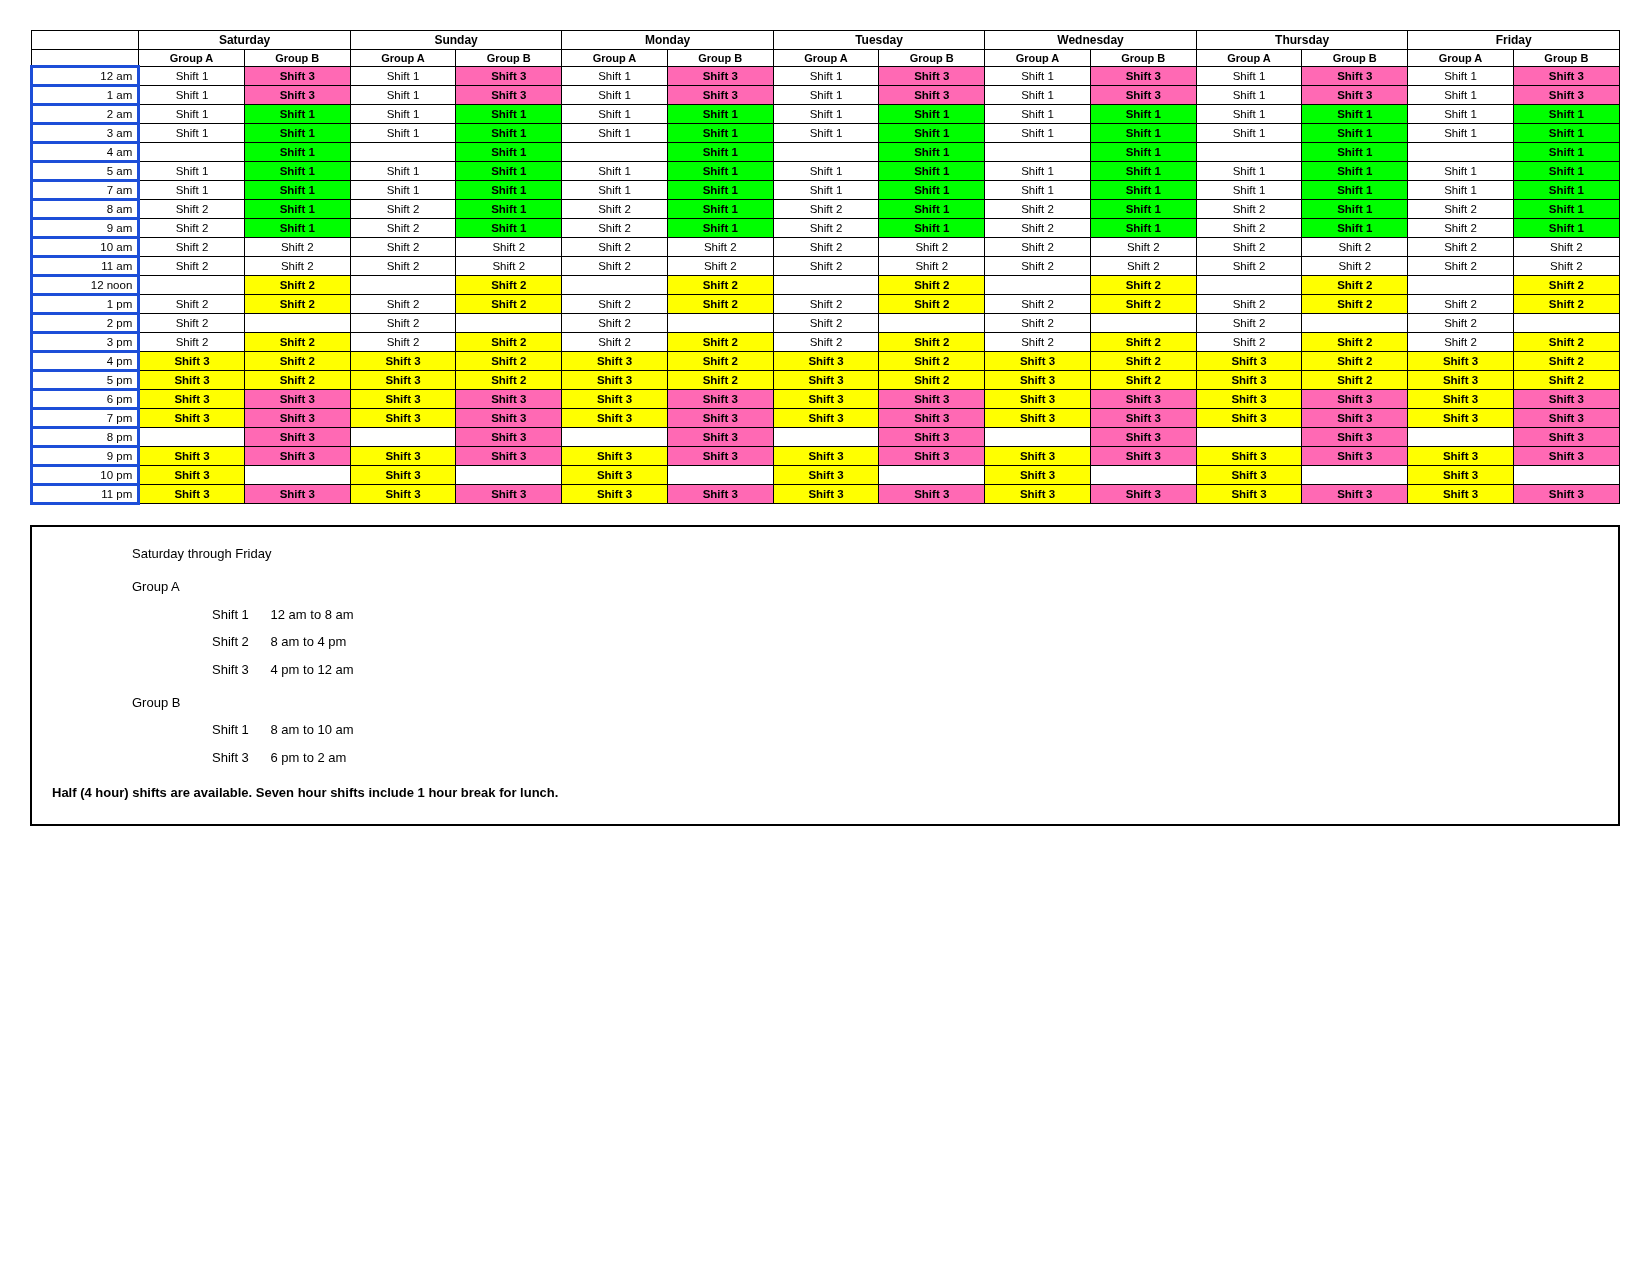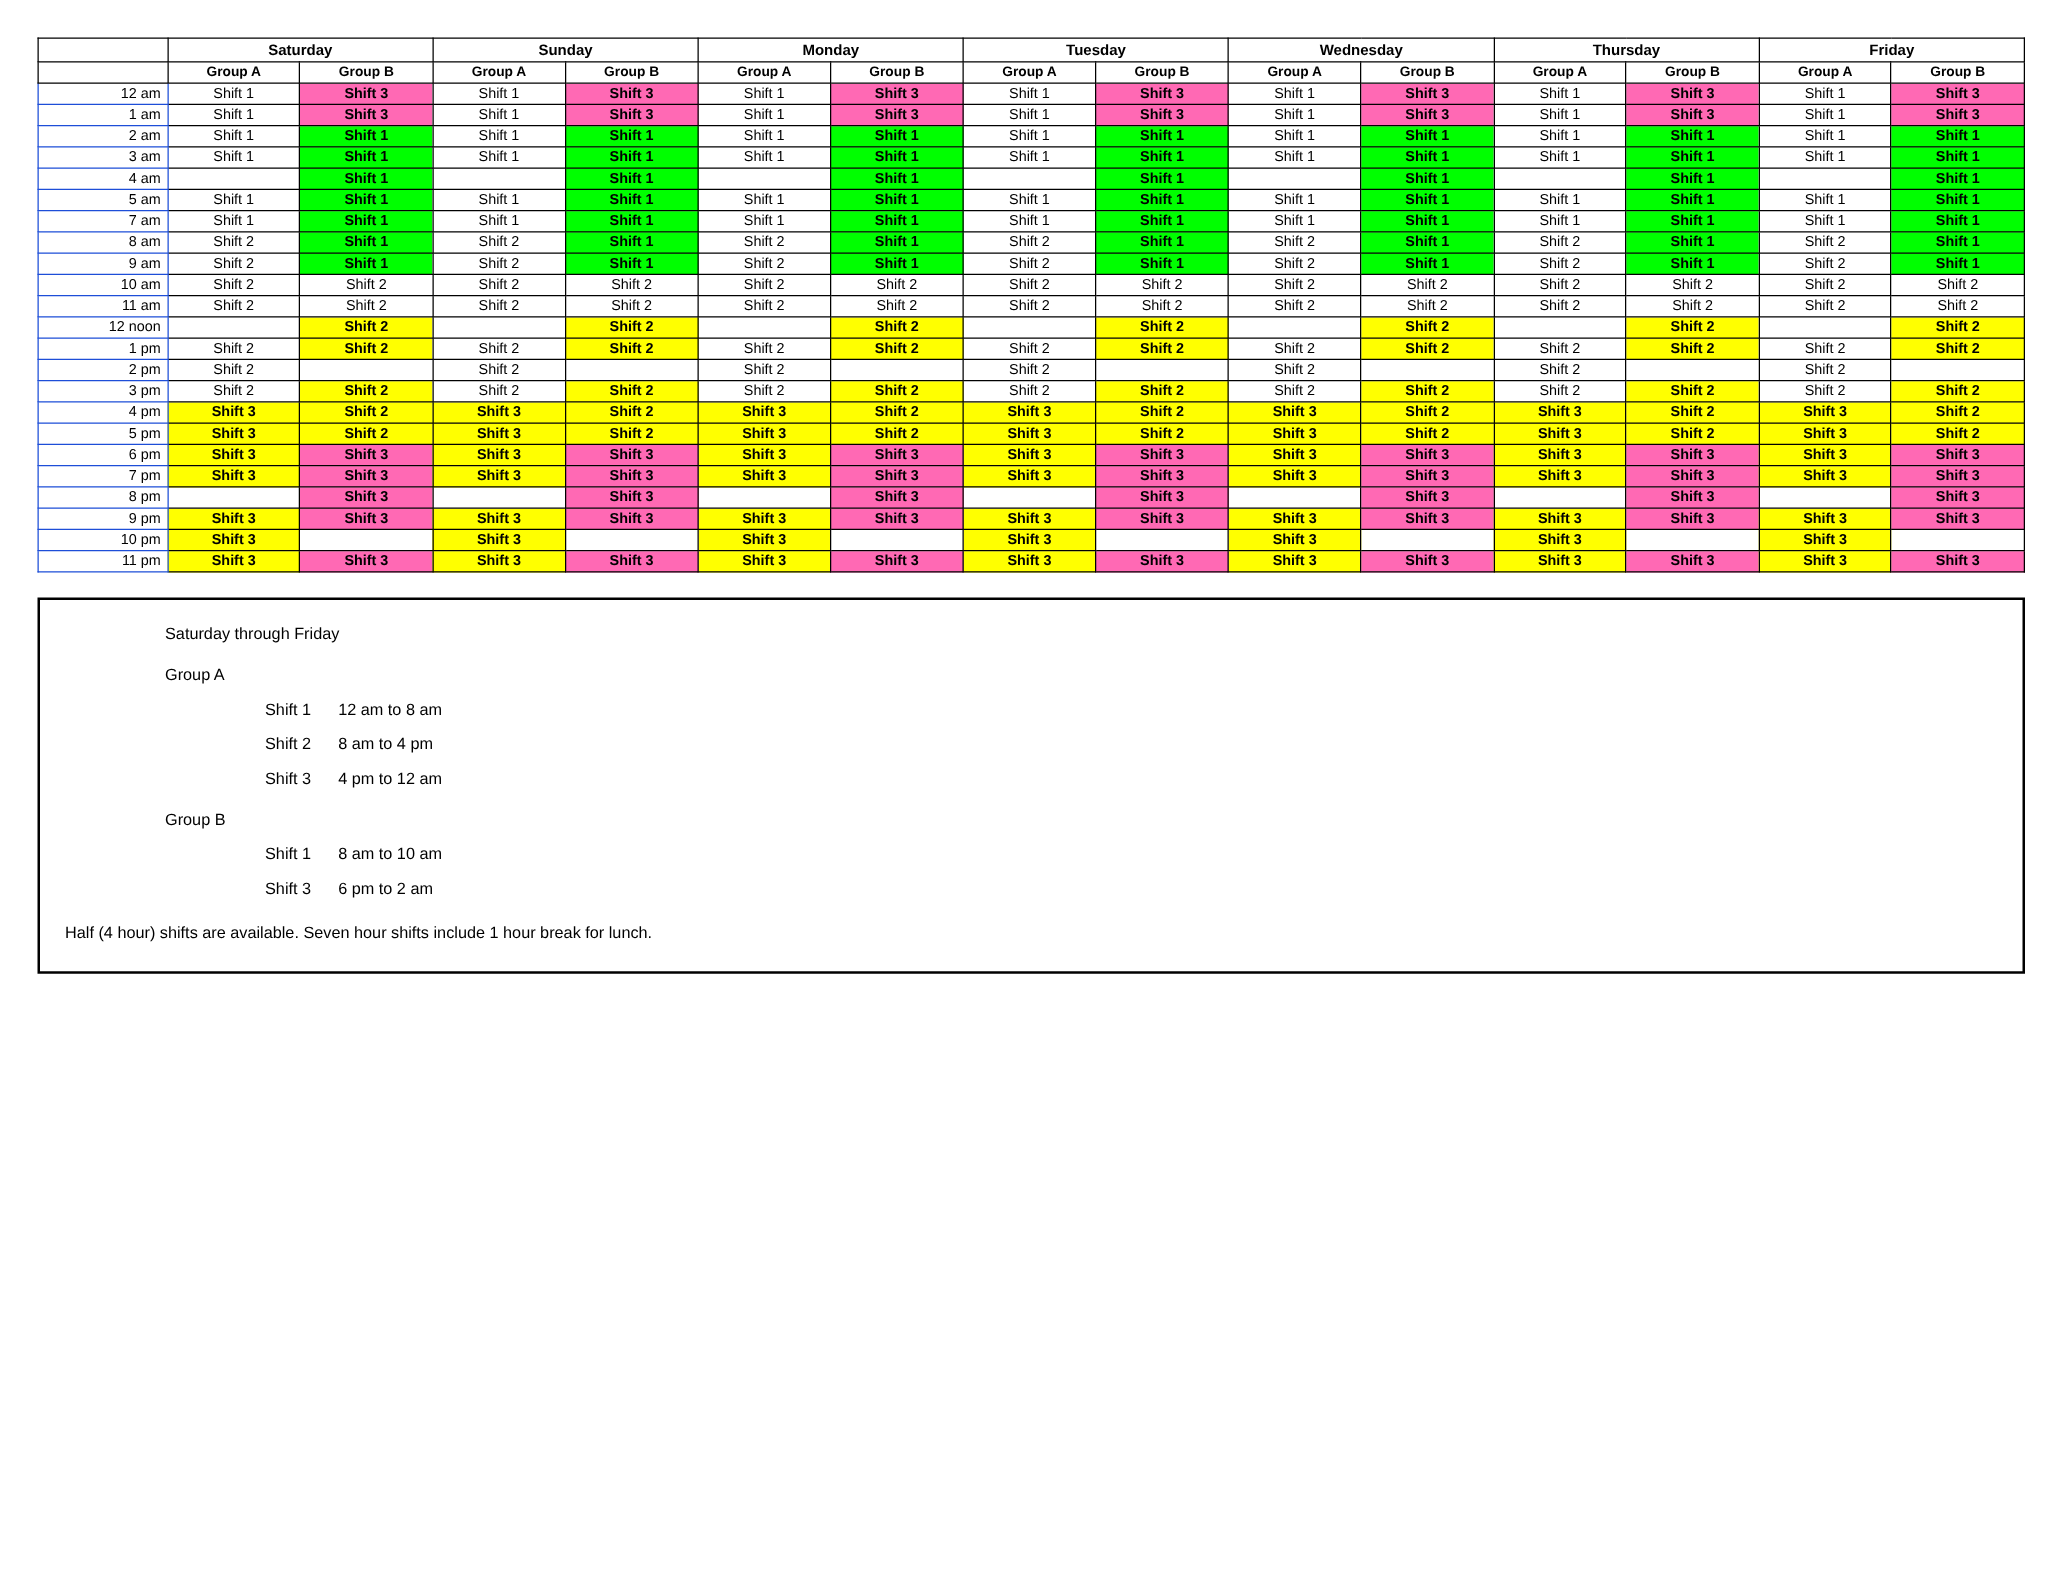--- a/index.html
+++ b/index.html
@@ -31,21 +31,21 @@
       font-size: 12px;
     }
     table.schedule .group-header {
       font-weight: bold;
       font-size: 11px;
     }
     table.schedule .time-col {
       text-align: right;
       font-weight: normal;
       padding-right: 5px;
-      border: 1px solid #1d4ed8;
+      border: 3px solid #1d4ed8;
       min-width: 50px;
     }
 
     .s1 { background: #ffffff; }
     .s1g { background: #00ff00; font-weight: bold; }
     .s2 { background: #ffffff; }
     .s2y { background: #ffff00; font-weight: bold; }
     .s3y { background: #ffff00; font-weight: bold; }
     .s3p { background: #ff69b4; font-weight: bold; }
 
@@ -526,15 +526,15 @@
     <div class="info-indent2" style="margin-bottom:10px;">
       <p><span>Shift 1</span>&nbsp;&nbsp;&nbsp;&nbsp;&nbsp;&nbsp;<span>12 am to 8 am</span></p>
       <p><span>Shift 2</span>&nbsp;&nbsp;&nbsp;&nbsp;&nbsp;&nbsp;<span>8 am to 4 pm</span></p>
       <p><span>Shift 3</span>&nbsp;&nbsp;&nbsp;&nbsp;&nbsp;&nbsp;<span>4 pm to 12 am</span></p>
     </div>
     <p class="info-indent1" style="margin-bottom:4px;">Group B</p>
     <div class="info-indent2" style="margin-bottom:12px;">
       <p><span>Shift 1</span>&nbsp;&nbsp;&nbsp;&nbsp;&nbsp;&nbsp;<span>8 am to 10 am</span></p>
       <p><span>Shift 3</span>&nbsp;&nbsp;&nbsp;&nbsp;&nbsp;&nbsp;<span>6 pm to 2 am</span></p>
     </div>
-    <p style="font-weight:normal;">Half (4 hour) shifts are available.  Seven hour shifts include 1 hour break for lunch.</p>
+    <p style="font-weight:bold;">Half (4 hour) shifts are available.  Seven hour shifts include 1 hour break for lunch.</p>
   </div>
 </div>
 
 </body></html>

